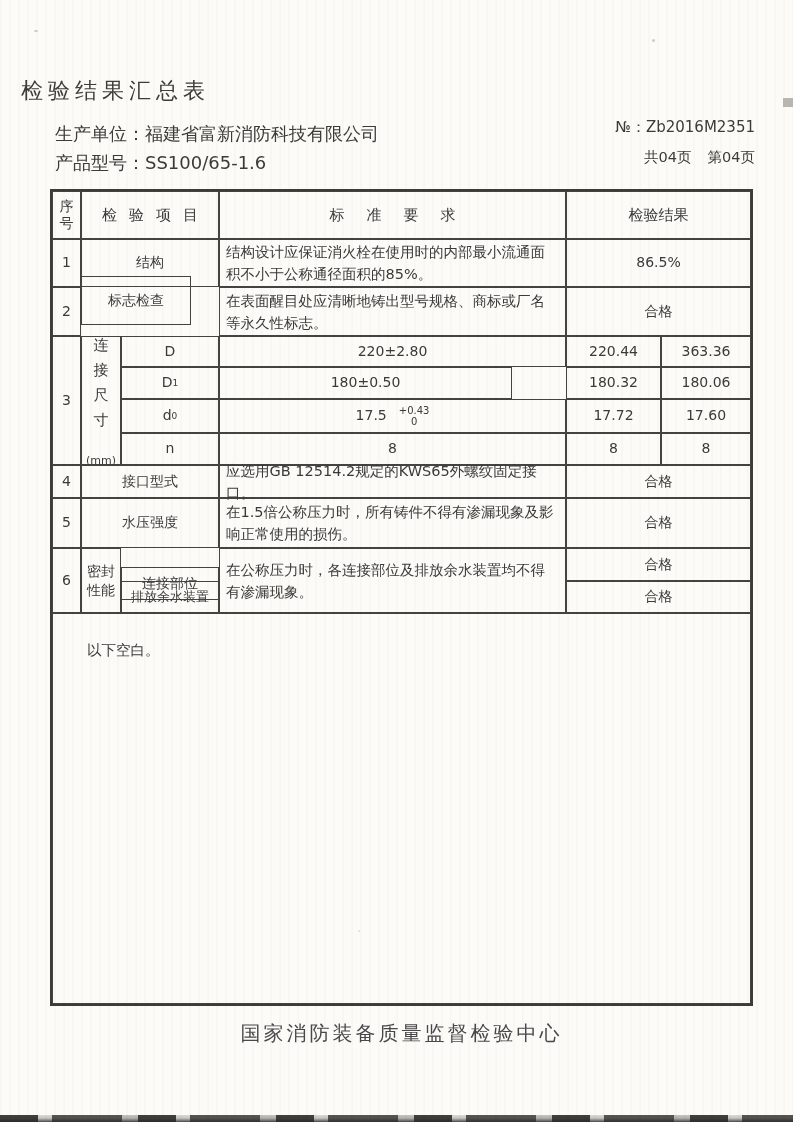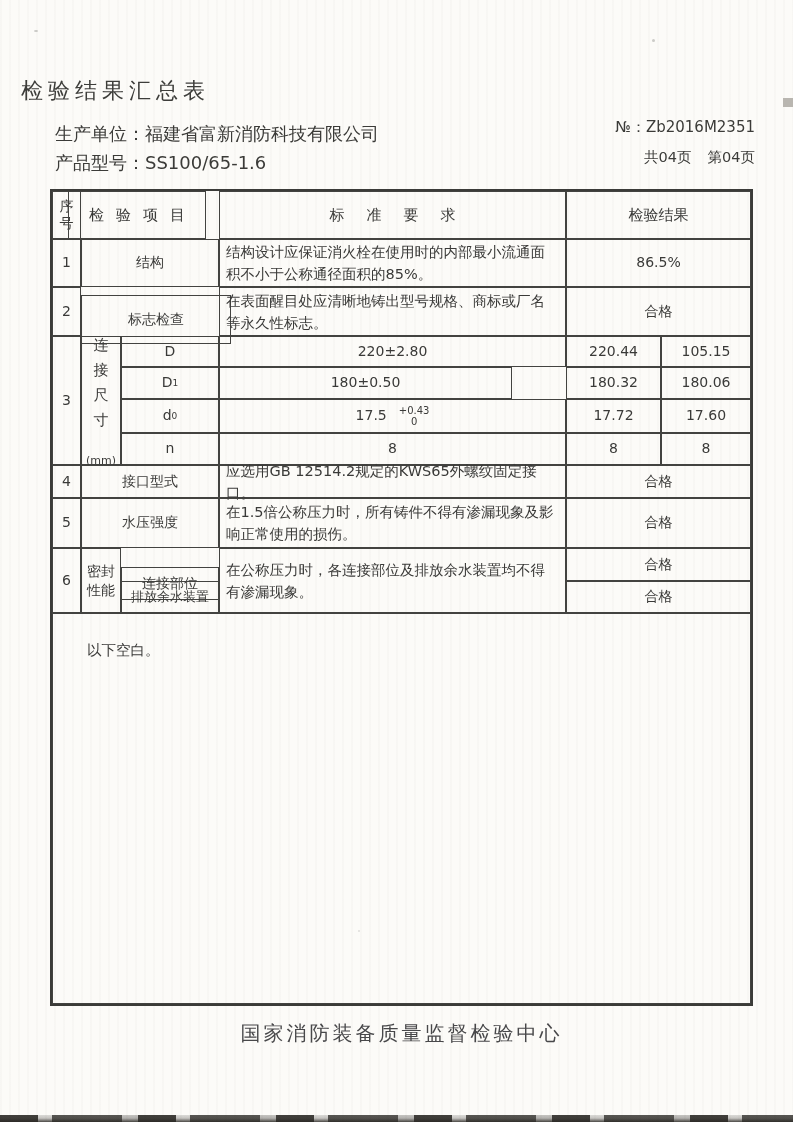--- a/index.html
+++ b/index.html
@@ -77,47 +77,47 @@
   <div class="info-line info-model">
     <span>产品型号：</span><span>SS100/65-1.6</span>
   </div>
   <div class="info-line info-pages">
     <span>共04页</span><span class="gap">第04页</span>
   </div>
 
   <div class="tbl">
 
     <div class="cell hdr hdr-no" style="left:0;top:0;width:29px;height:48px;">序号</div>
-    <div class="cell hdr ls-item" style="left:16px;top:0;width:138px;height:48px;">检验项目</div>
+    <div class="cell hdr ls-item" style="left:29px;top:0;width:138px;height:48px;">检验项目</div>
     <div class="cell hdr ls-std" style="left:167px;top:0;width:347px;height:48px;">标准要求</div>
     <div class="cell hdr" style="left:514px;top:0;width:185px;height:48px;">检验结果</div>
 
     <div class="cell" style="left:0;top:48px;width:29px;height:48px;">1</div>
     <div class="cell" style="left:29px;top:48px;width:138px;height:48px;">结构</div>
     <div class="cell al" style="left:167px;top:48px;width:347px;height:48px;">结构设计应保证消火栓在使用时的内部最小流通面积不小于公称通径面积的85%。</div>
     <div class="cell" style="left:514px;top:48px;width:185px;height:48px;">86.5%</div>
 
     <div class="cell" style="left:0;top:96px;width:29px;height:49px;">2</div>
-    <div class="cell" style="left:29px;top:104px;width:150px;height:49px;">标志检查</div>
+    <div class="cell" style="left:29px;top:85px;width:110px;height:49px;">标志检查</div>
     <div class="cell al" style="left:167px;top:96px;width:347px;height:49px;">在表面醒目处应清晰地铸出型号规格、商标或厂名等永久性标志。</div>
     <div class="cell" style="left:514px;top:96px;width:185px;height:49px;">合格</div>
 
     <div class="cell" style="left:0;top:145px;width:29px;height:129px;">3</div>
     <div class="cell vert-label" style="left:29px;top:145px;width:40px;height:129px;">
       <span class="chars">连接尺寸</span>
       <span class="unit">(mm)</span>
     </div>
 
     <div class="cell" style="left:69px;top:145px;width:98px;height:31px;">
       <span>D</span>
         <sub></sub>
     </div>
     <div class="cell" style="left:167px;top:145px;width:347px;height:31px;">220±2.80</div>
     <div class="cell" style="left:514px;top:145px;width:95px;height:31px;">220.44</div>
-    <div class="cell" style="left:609px;top:145px;width:90px;height:31px;">105.15</div>
+    <div class="cell" style="left:609px;top:145px;width:90px;height:31px;">363.36</div>
 
     <div class="cell" style="left:69px;top:176px;width:98px;height:32px;">
       <span>D</span>
         <sub>1</sub>
     </div>
     <div class="cell" style="left:167px;top:176px;width:293px;height:32px;">180±0.50</div>
     <div class="cell" style="left:514px;top:176px;width:95px;height:32px;">180.32</div>
     <div class="cell" style="left:609px;top:176px;width:90px;height:32px;">180.06</div>
 
     <div class="cell" style="left:69px;top:208px;width:98px;height:34px;">

